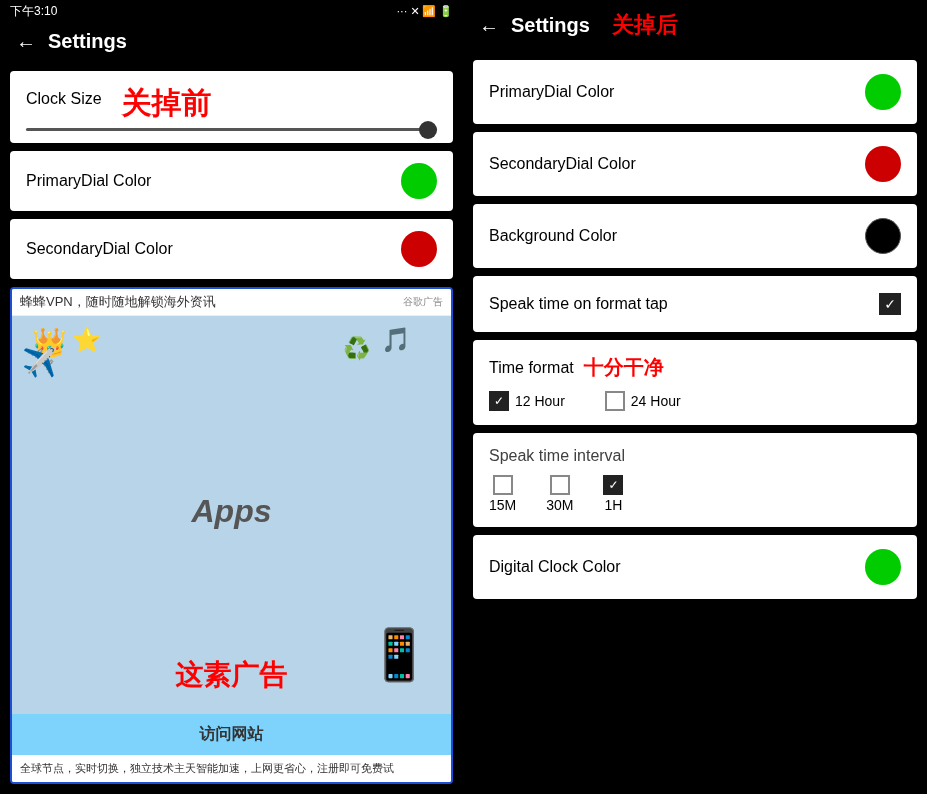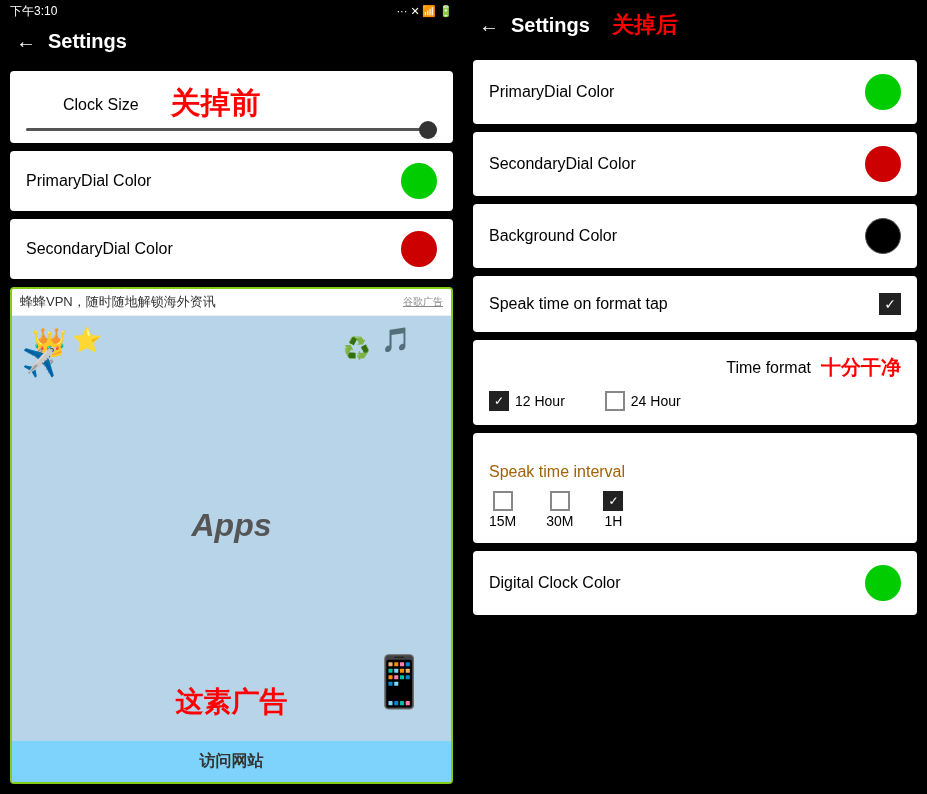--- a/index.html
+++ b/index.html
@@ -130,21 +130,21 @@
     
     .annotation-text {
       color: red;
       font-size: 30px;
       font-weight: bold;
       font-family: sans-serif;
     }
 
     
     .ad-box {
-      border: 2px solid #84cc16;
+      border: 2px solid #1d4ed8;
       background: #fff;
       border-radius: 4px;
       flex: 1;
       display: flex;
       flex-direction: column;
       overflow: hidden;
       position: relative;
     }
 
     .ad-header {
@@ -268,21 +268,20 @@
       padding: 14px 16px;
     }
 
     .time-format-title {
       font-size: 16px;
       color: #000;
       margin-bottom: 10px;
       display: flex;
       align-items: center;
       gap: 10px;
-      justify-content: flex-end;
     }
 
     .time-format-options {
       display: flex;
       gap: 40px;
       align-items: center;
     }
 
     .time-option {
       display: flex;
@@ -311,23 +310,22 @@
     }
 
     .speak-interval-row {
       background: #fff;
       border-radius: 4px;
       padding: 14px 16px;
     }
 
     .speak-interval-title {
       font-size: 16px;
-      color: #a16207;
+      color: #404040;
       margin-bottom: 10px;
-      margin-top: 16px;
     }
 
     .interval-options {
       display: flex;
       gap: 30px;
       align-items: center;
     }
 
     .interval-option {
       display: flex;
@@ -384,21 +382,21 @@
   </div>
 
   <div class="header">
     <span class="back-arrow">←</span>
     <span>Settings</span>
   </div>
 
   <div class="settings-content">
 
     <div class="clock-size-row">
-      <div style="display:flex; align-items:flex-end; gap:32px;margin-left:37px;">
+      <div style="display:flex; align-items:center; gap:20px;">
         <span class="clock-size-label">Clock Size</span>
         <span class="annotation-text">关掉前</span>
       </div>
       <div class="slider-track">
         <div class="slider-fill"></div>
         <div class="slider-thumb"></div>
       </div>
     </div>
 
     <div class="setting-row">
@@ -407,36 +405,37 @@
     </div>
 
     <div class="setting-row">
       <span class="setting-label">SecondaryDial Color</span>
       <div class="color-circle" style="background:#cc0000;"></div>
     </div>
 
     <div class="ad-box">
       <div class="ad-header">
         <span>蜂蜂VPN，随时随地解锁海外资讯</span>
-        <span style="font-size:10px;color:#888;text-decoration:underline;">谷歌广告</span>
+        <span style="font-size:10px;color:#888;">谷歌广告</span>
       </div>
       <div class="ad-content-area">
         <div class="ad-illustration">
 
           <span style="position:absolute;top:10px;left:20px;font-size:28px;">👑</span>
           <span style="position:absolute;top:10px;left:60px;font-size:24px;">⭐</span>
           <span style="position:absolute;top:10px;right:40px;font-size:24px;">🎵</span>
           <span style="position:absolute;top:30px;left:10px;font-size:28px;">✈️</span>
           <span class="apps-text" style="position:absolute;top:50%;left:50%;transform:translate(-50%,-60%);color:#555;">Apps</span>
           <span style="position:absolute;bottom:30px;right:20px;font-size:50px;">📱</span>
           <span style="position:absolute;top:20px;right:80px;font-size:22px;">♻️</span>
         </div>
         <span class="ad-annotation">这素广告</span>
       </div>
       <div class="ad-visit-btn">访问网站</div>
+      <div class="ad-footer">全球节点，实时切换，独立技术主天智能加速，上网更省心，注册即可免费试</div>
     </div>
 
   </div>
 </div>
 
 <div class="right-panel">
 
   <div class="right-header">
     <span style="cursor:pointer;">←</span>
     <span>Settings</span>

